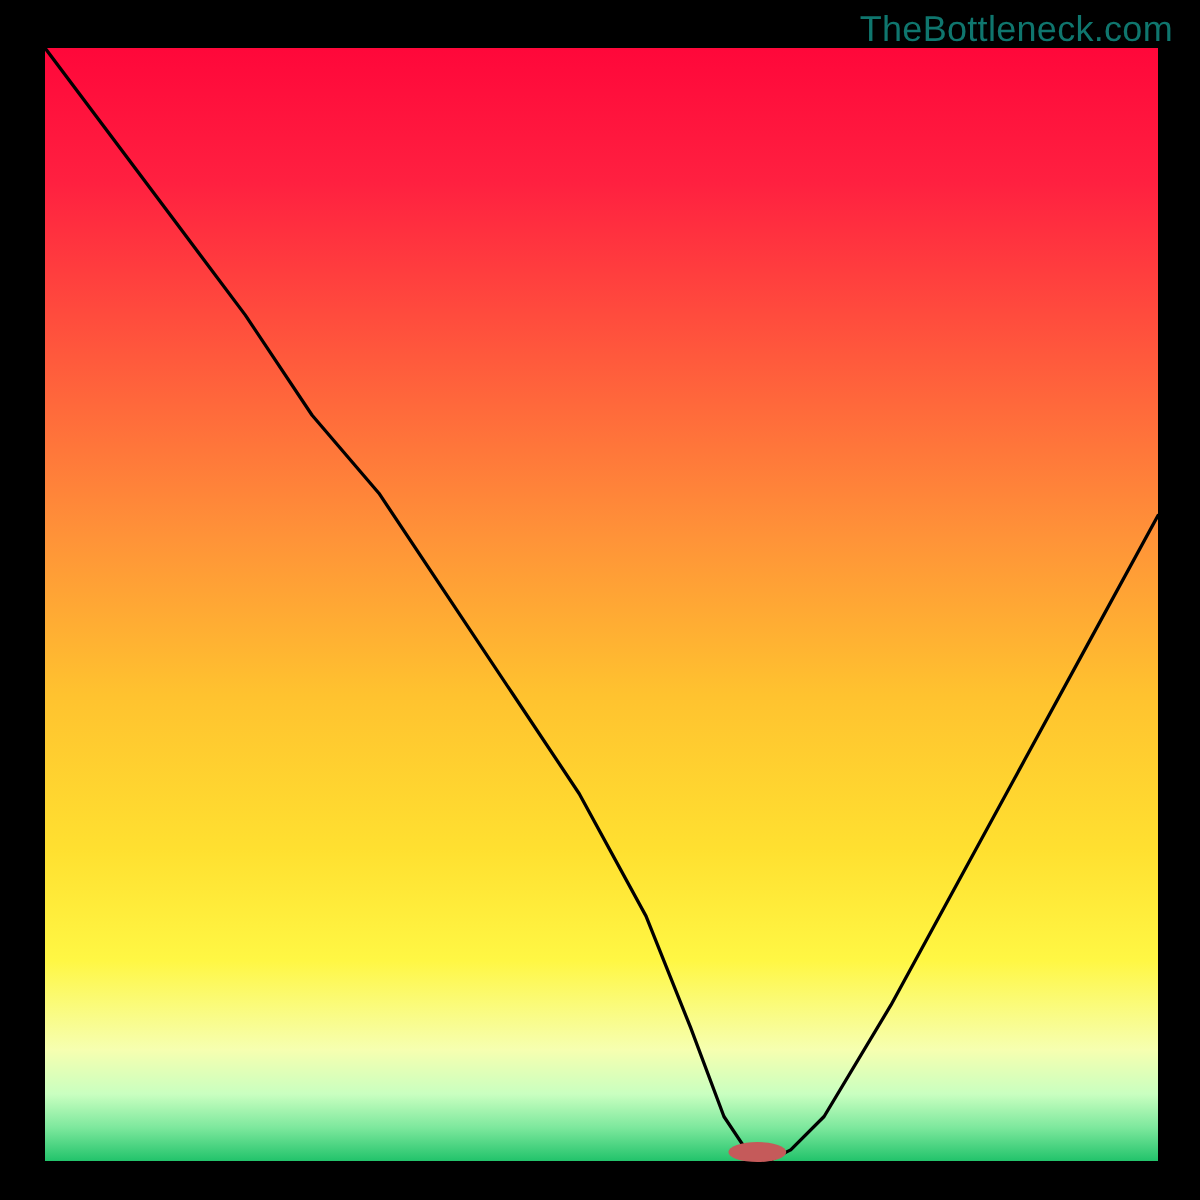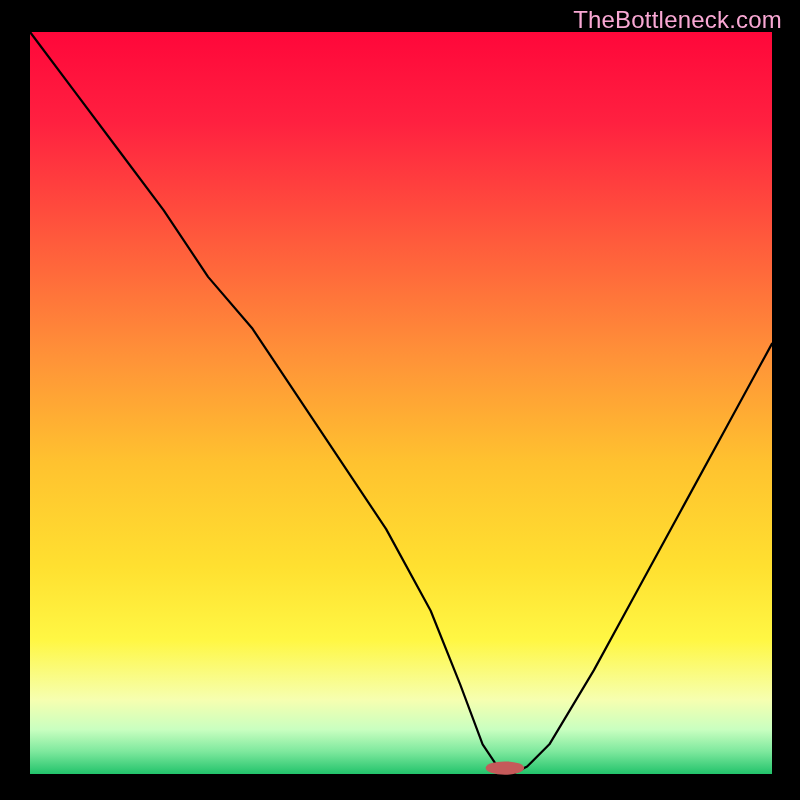--- a/index.html
+++ b/index.html
@@ -14,21 +14,21 @@
   .frame {
     position: relative;
     width: 800px;
     height: 800px;
     background: #000;
   }
   .watermark {
     position: absolute;
     top: 6px;
     right: 18px;
-    color: #f9a8d4;
+    color: #0f766e;
     font-size: 24px;
     font-weight: 500;
     letter-spacing: 0.2px;
     z-index: 10;
   }
   svg {
     position: absolute;
     top: 0;
     left: 0;
   }

